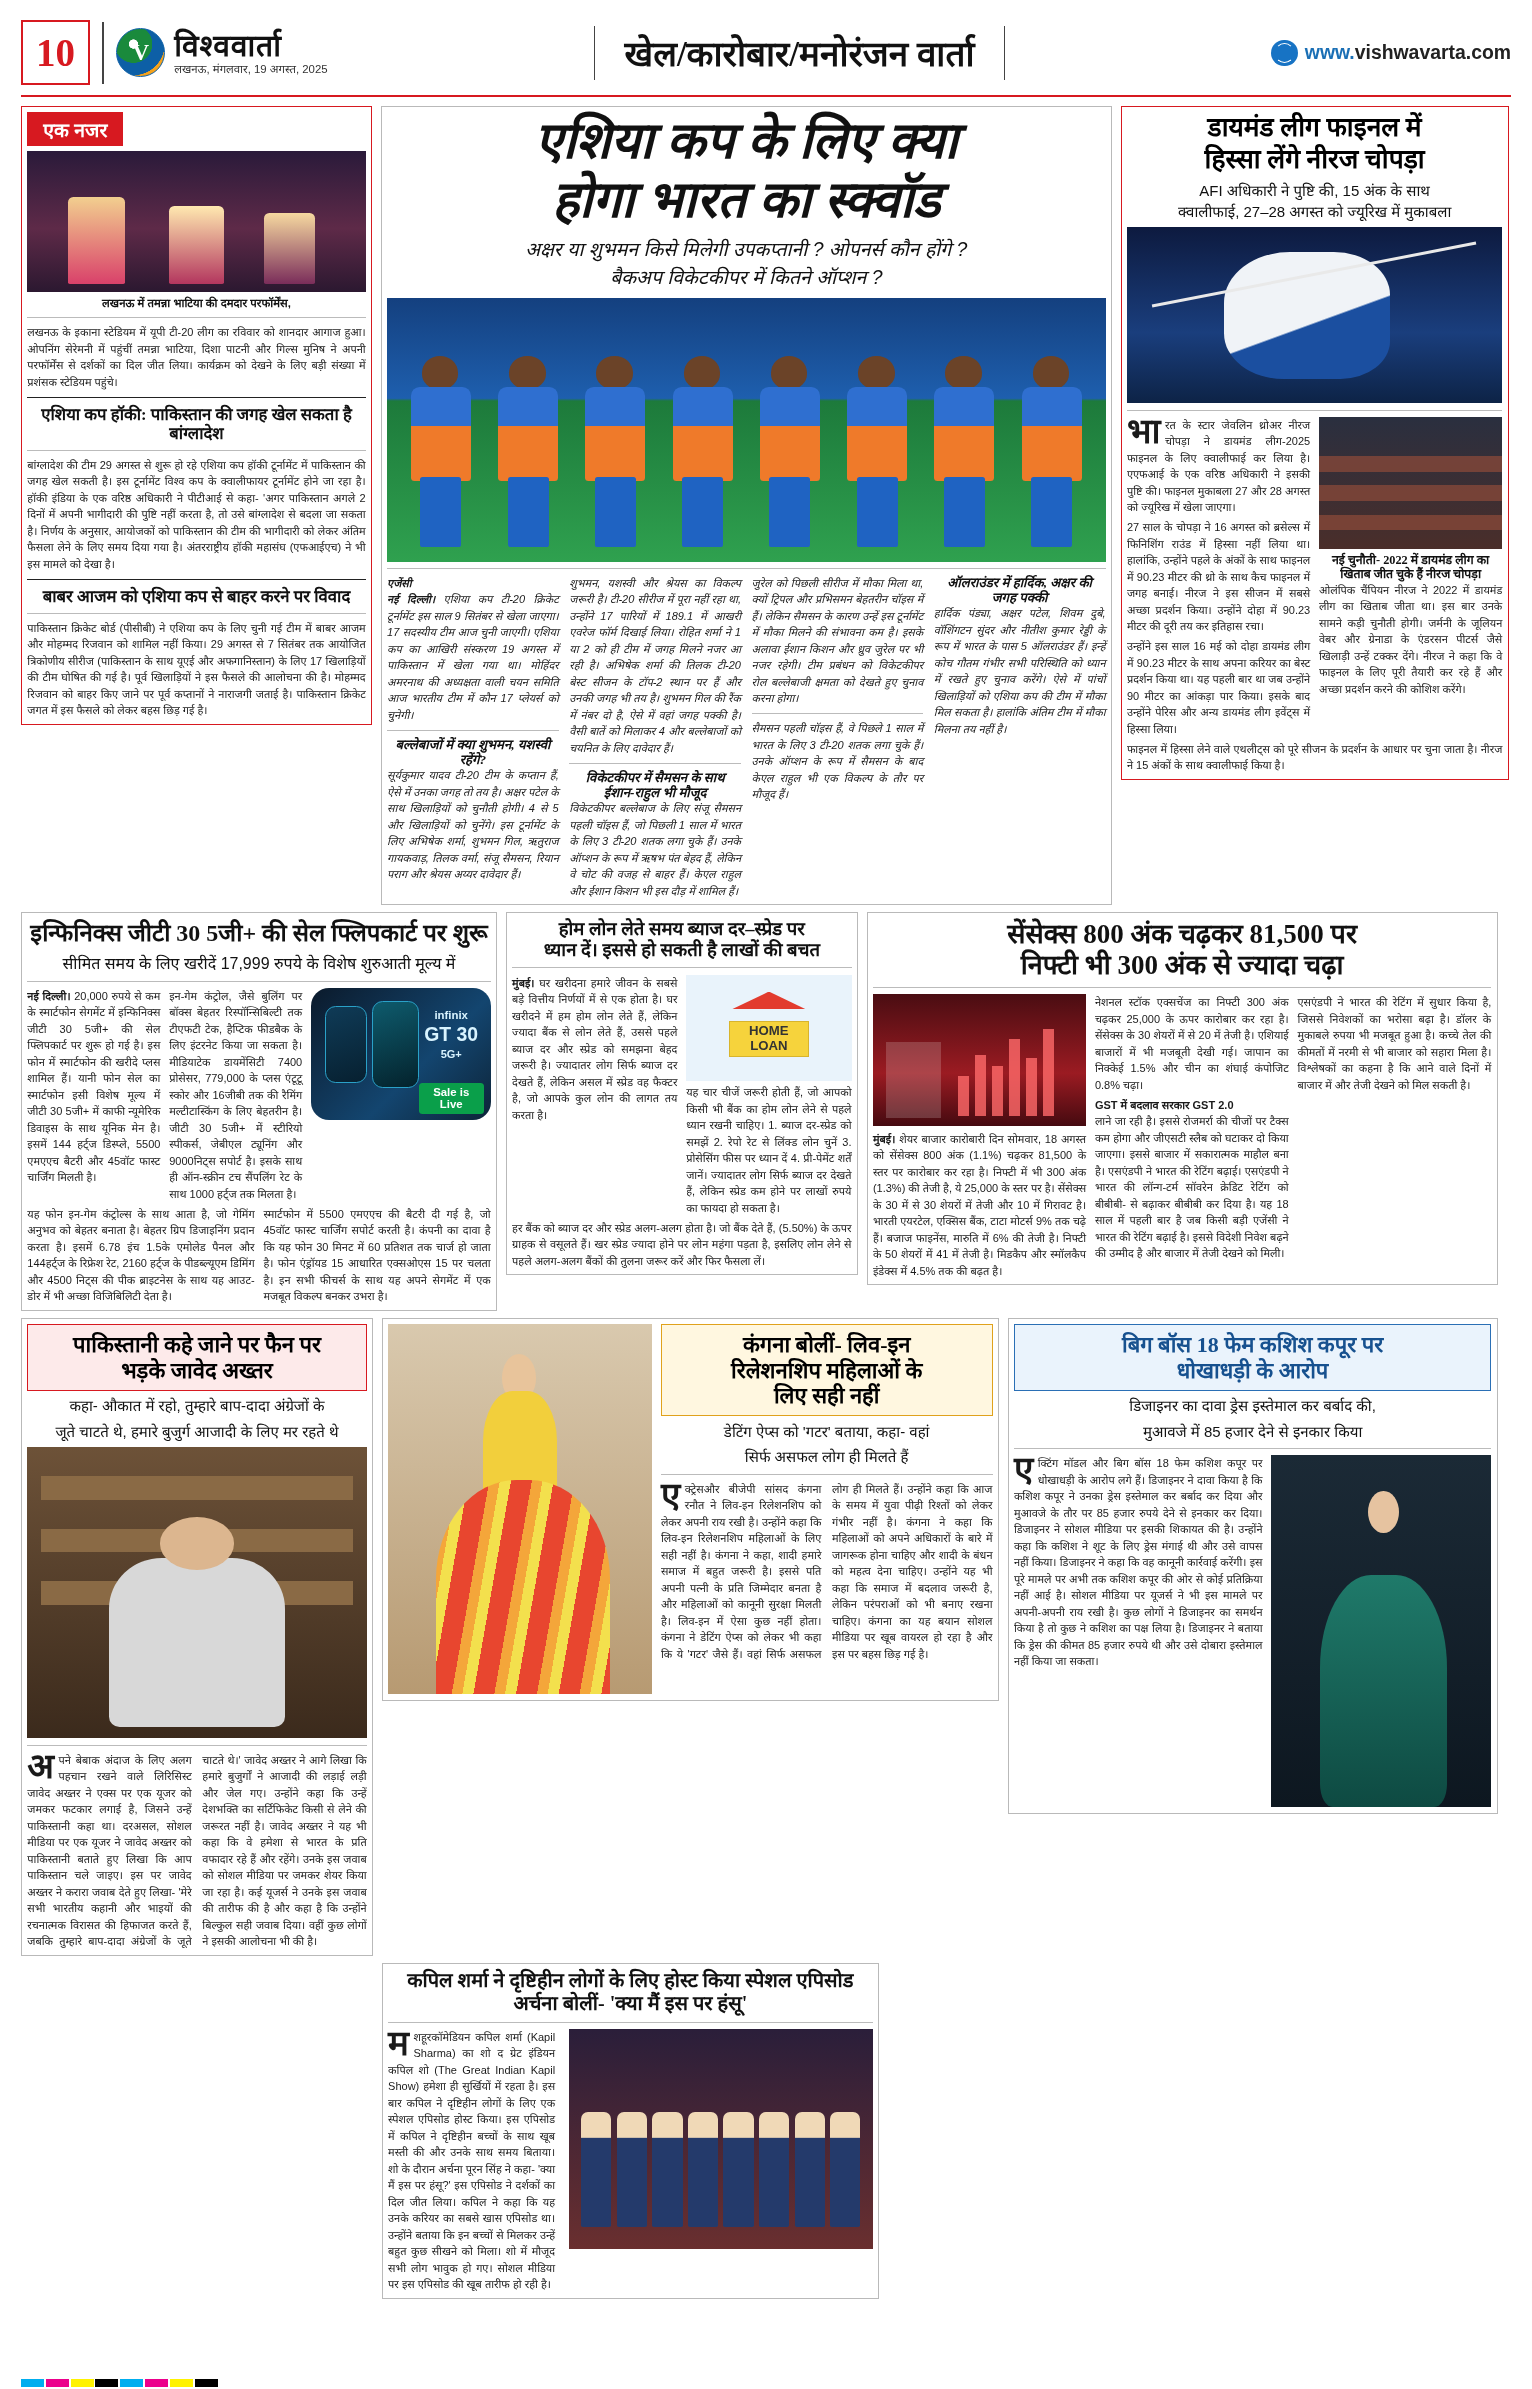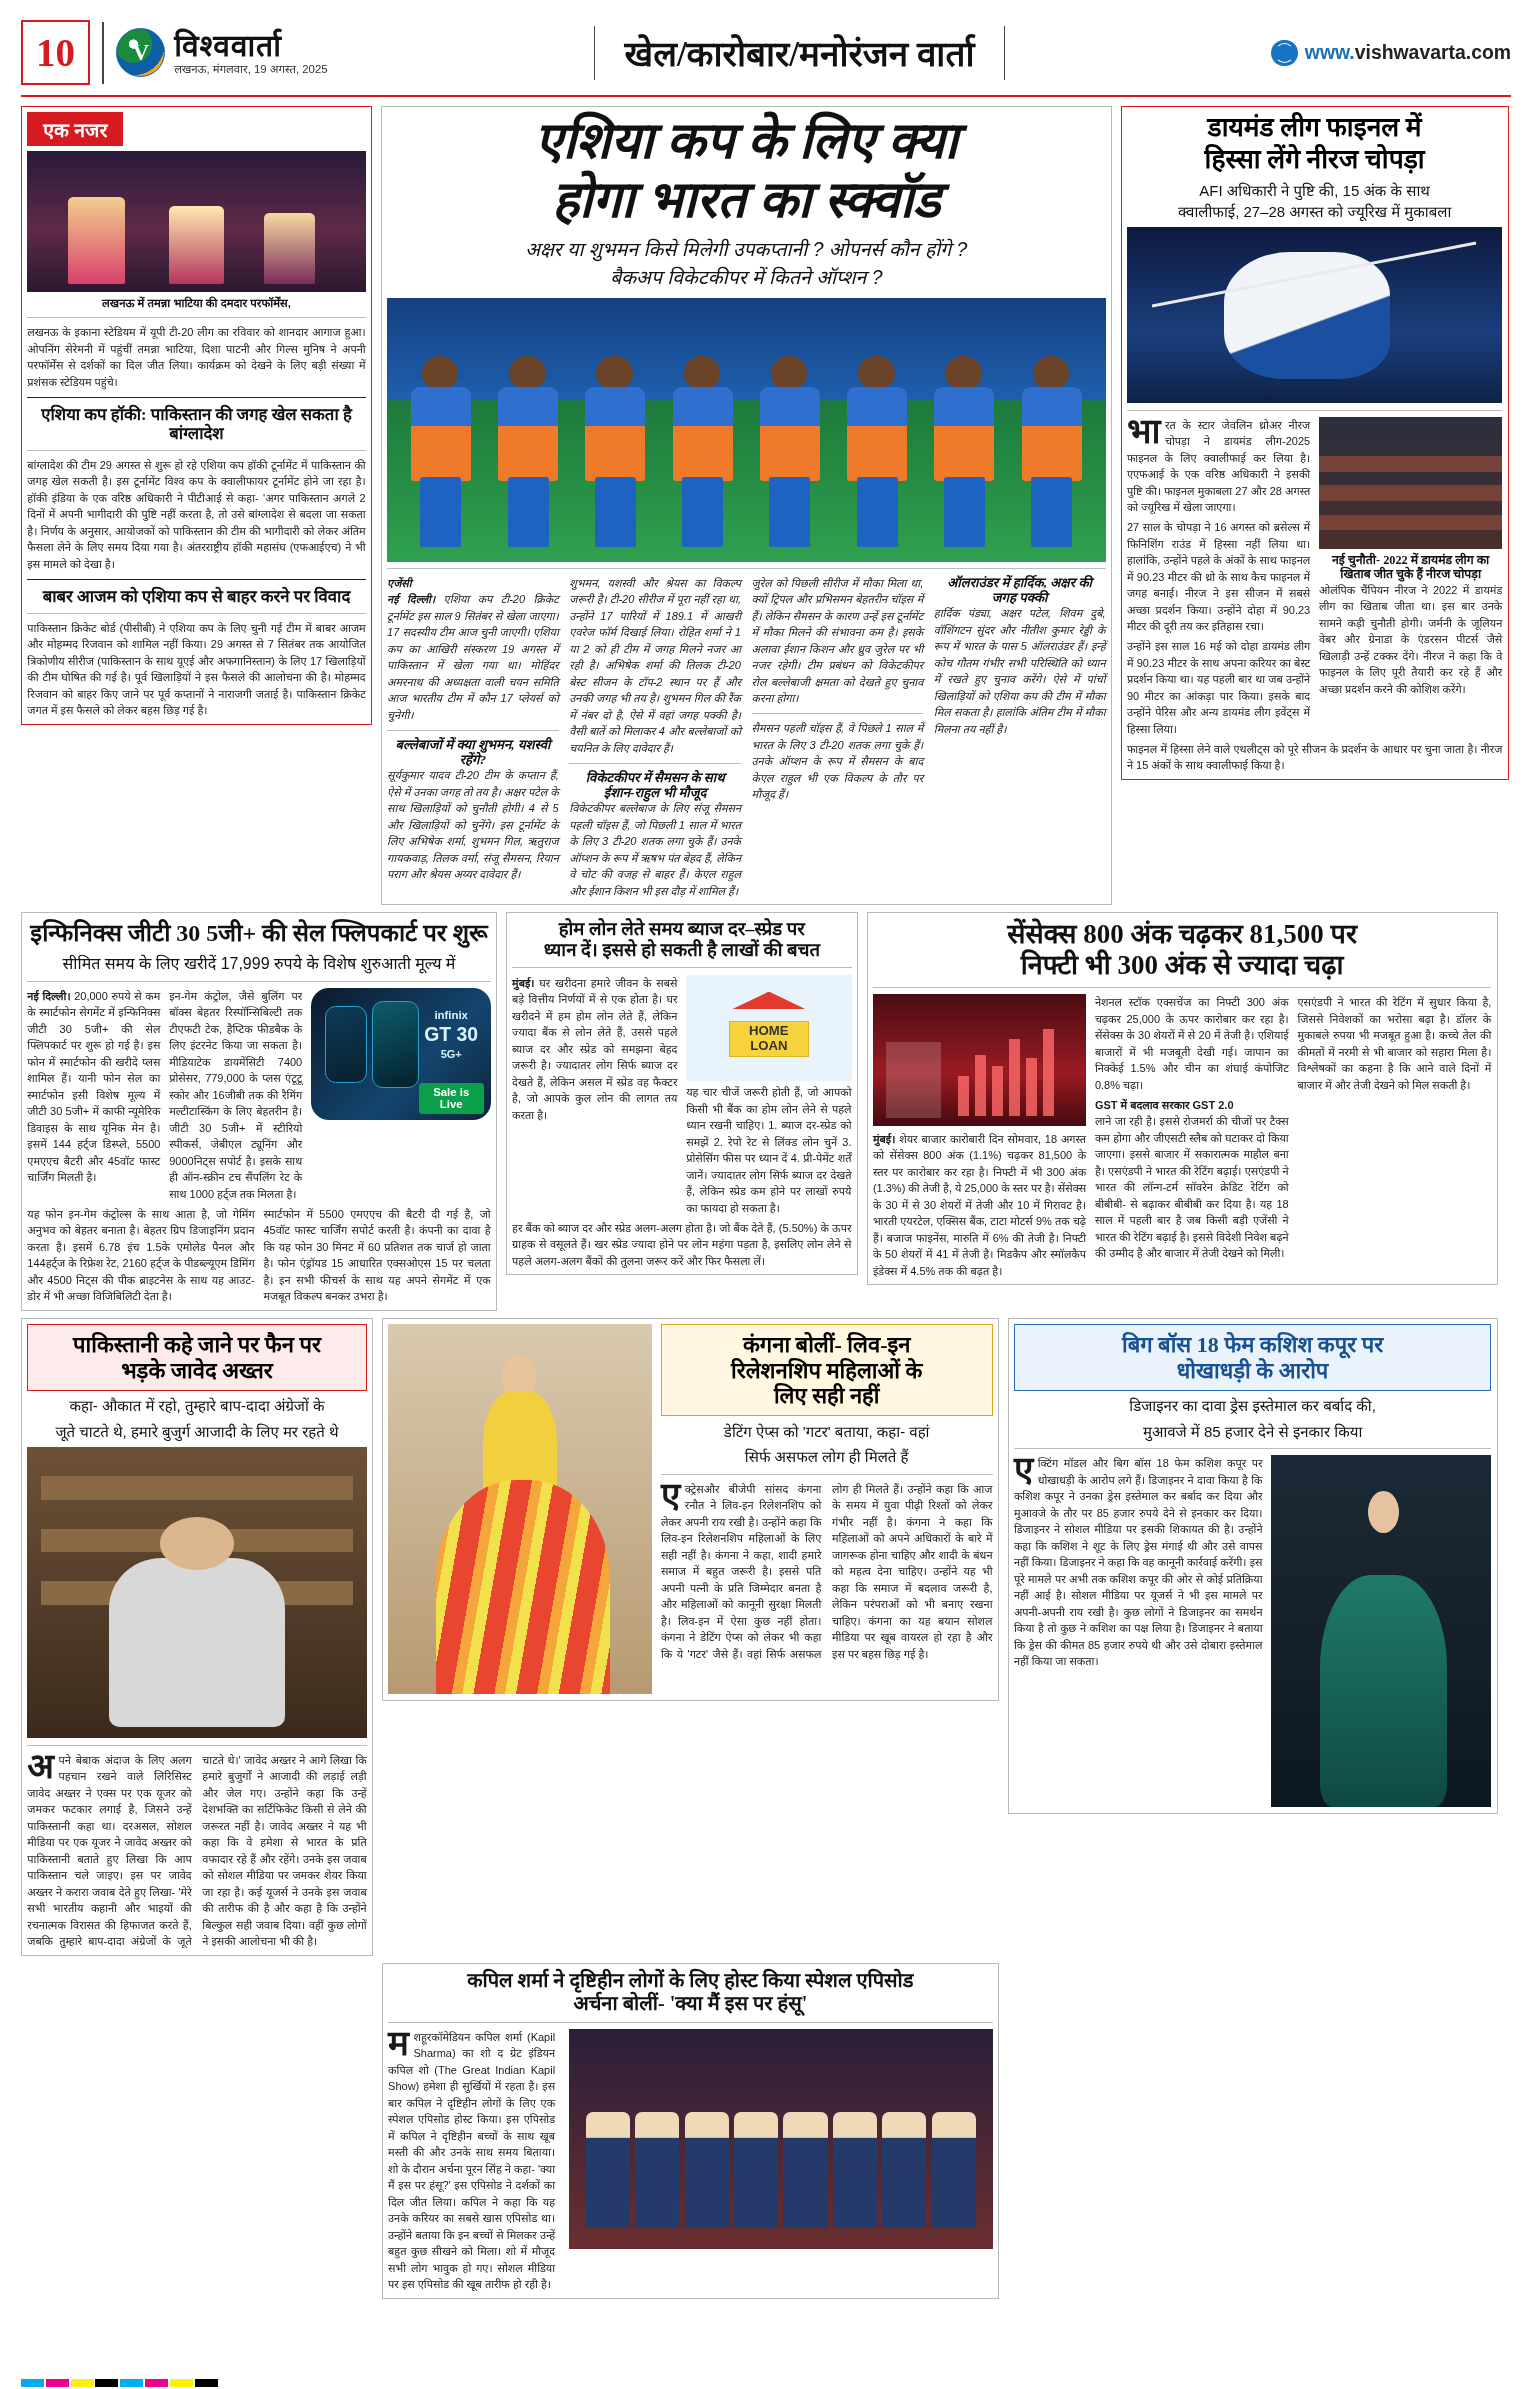--- a/index.html
+++ b/index.html
@@ -460,21 +460,21 @@
                 <div class="gw-dress"></div>
             </div>
           </div>
         </div>
       </div>
     </div>
   </div>
 
   <div class="cols" style="margin-top:7px">
     <div class="col" style="width:352px"></div>
-    <div class="col" style="width:617px">
+    <div class="col" style="width:497px">
       <div class="box">
         <div class="hl-big" style="font-size:20px">कपिल शर्मा ने दृष्टिहीन लोगों के लिए होस्ट किया स्पेशल एपिसोड</div>
         <div class="hl-big" style="font-size:20px">अर्चना बोलीं- 'क्या मैं इस पर हंसू'</div>
         <div class="rule"></div>
         <div style="display:flex; gap:14px">
           <div style="width:167px">
             <div class="body-text dropcap"><span>मशहूर</span><span>कॉमेडियन कपिल शर्मा (Kapil Sharma) का शो द ग्रेट इंडियन कपिल शो (The Great Indian Kapil Show) हमेशा ही सुर्खियों में रहता है। इस बार कपिल ने दृष्टिहीन लोगों के लिए एक स्पेशल एपिसोड होस्ट किया। इस एपिसोड में कपिल ने दृष्टिहीन बच्चों के साथ खूब मस्ती की और उनके साथ समय बिताया। शो के दौरान अर्चना पूरन सिंह ने कहा- 'क्या मैं इस पर हंसू?' इस एपिसोड ने दर्शकों का दिल जीत लिया। कपिल ने कहा कि यह उनके करियर का सबसे खास एपिसोड था। उन्होंने बताया कि इन बच्चों से मिलकर उन्हें बहुत कुछ सीखने को मिला। शो में मौजूद सभी लोग भावुक हो गए। सोशल मीडिया पर इस एपिसोड की खूब तारीफ हो रही है।</span></div>
           </div>
           <div style="flex:1">
             <div class="ph kapil" style="height:220px">

